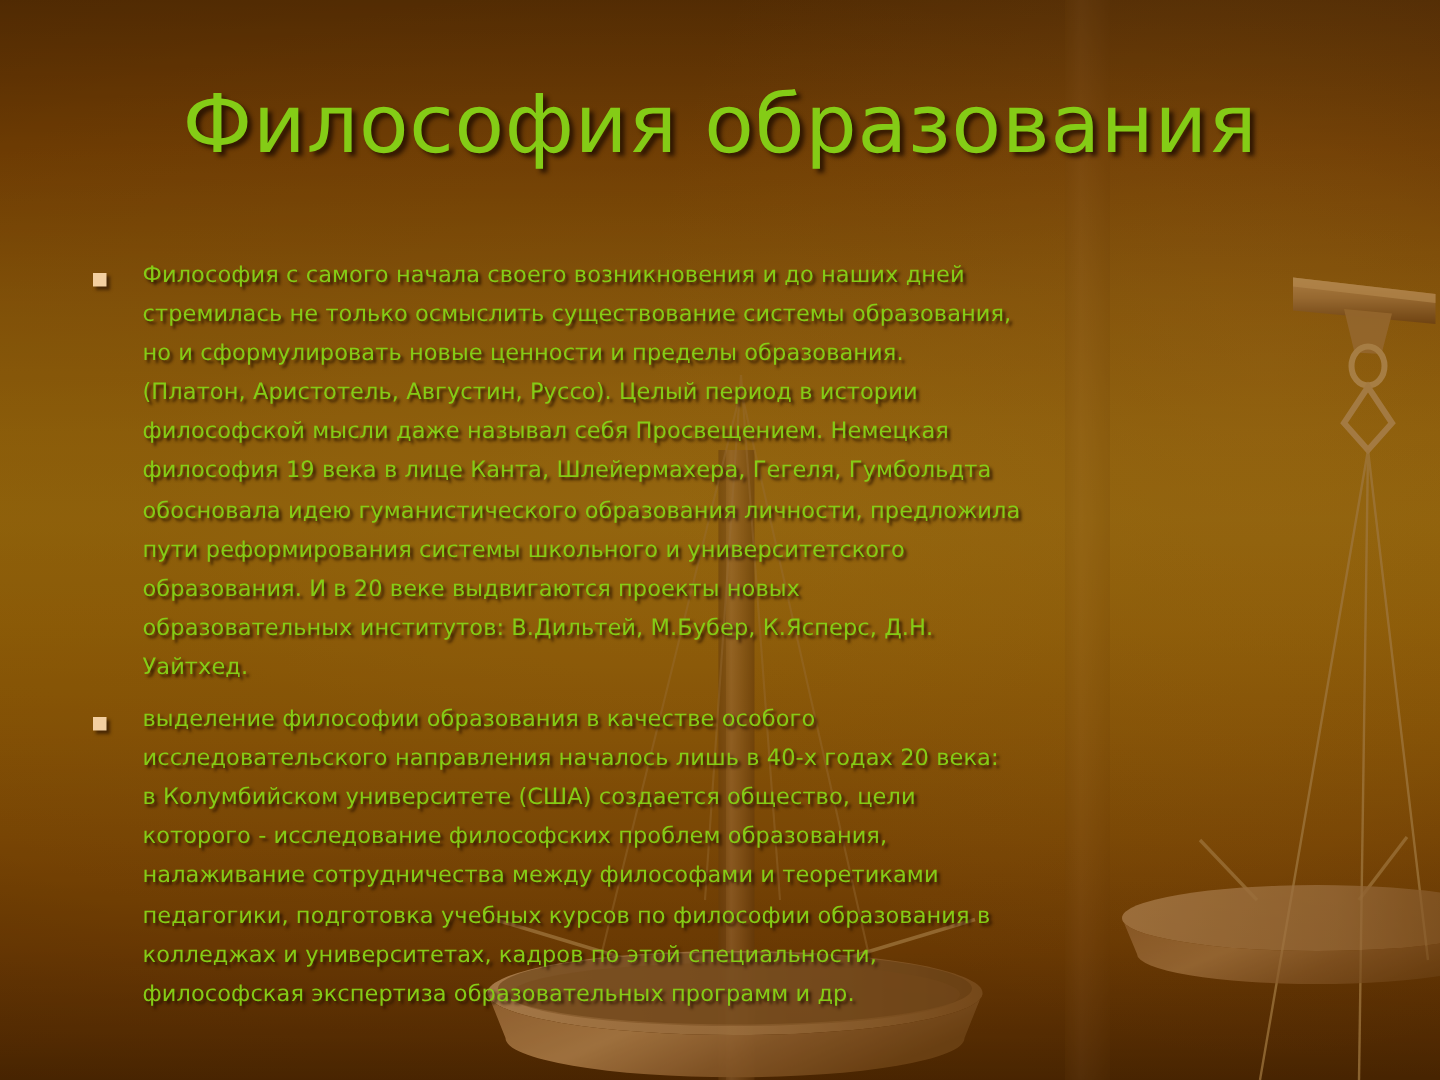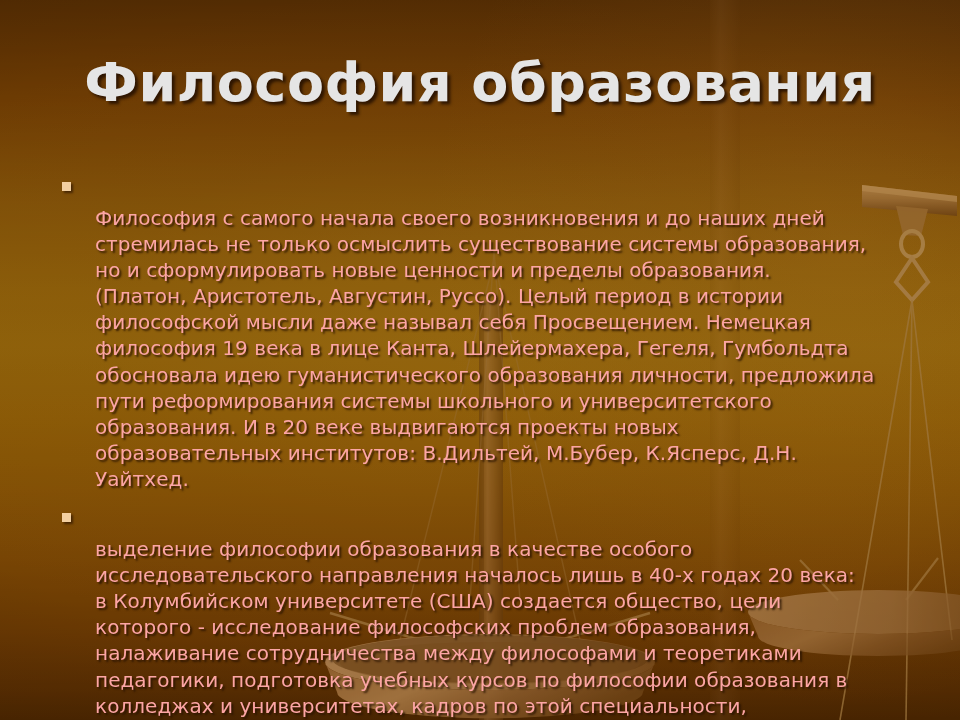--- a/index.html
+++ b/index.html
@@ -65,22 +65,22 @@
 
   
   .title {
     position: absolute;
     left: 0;
     top: 52px;
     width: 960px;
     text-align: center;
     font-size: 54px;
     line-height: 62px;
-    font-weight: 700;
-    color: #e5e5e5;
+    font-weight: 400;
+    color: #84cc16;
     letter-spacing: 0.5px;
     text-shadow: 3px 3px 3px rgba(30,12,0,0.78);
     white-space: nowrap;
   }
 
   
   .body {
     position: absolute;
     left: 56px;
     top: 170px;
@@ -103,27 +103,26 @@
     display: block;
     width: 9px;
     height: 9px;
     margin-left: 6px;
     background: #f3cfa0;
     box-shadow: 2px 2px 2px rgba(35,14,0,0.6);
   }
 
   .bullet-text {
     flex: 1 1 auto;
-    font-size: 20px;
+    font-size: 15px;
     line-height: 26.1px;
-    color: #fca5a5;
+    color: #84cc16;
     text-shadow: 2px 2px 2px rgba(38,16,0,0.85);
     white-space: pre-line;
     letter-spacing: 0.05px;
-    margin-top: 35px;
   }
 </style>
 </head>
 <body>
 
 <div id="slide">
 
   <div class="bg-base"></div>
   <div class="bg-vignette"></div>
   <div class="bg-rightwarm"></div>

